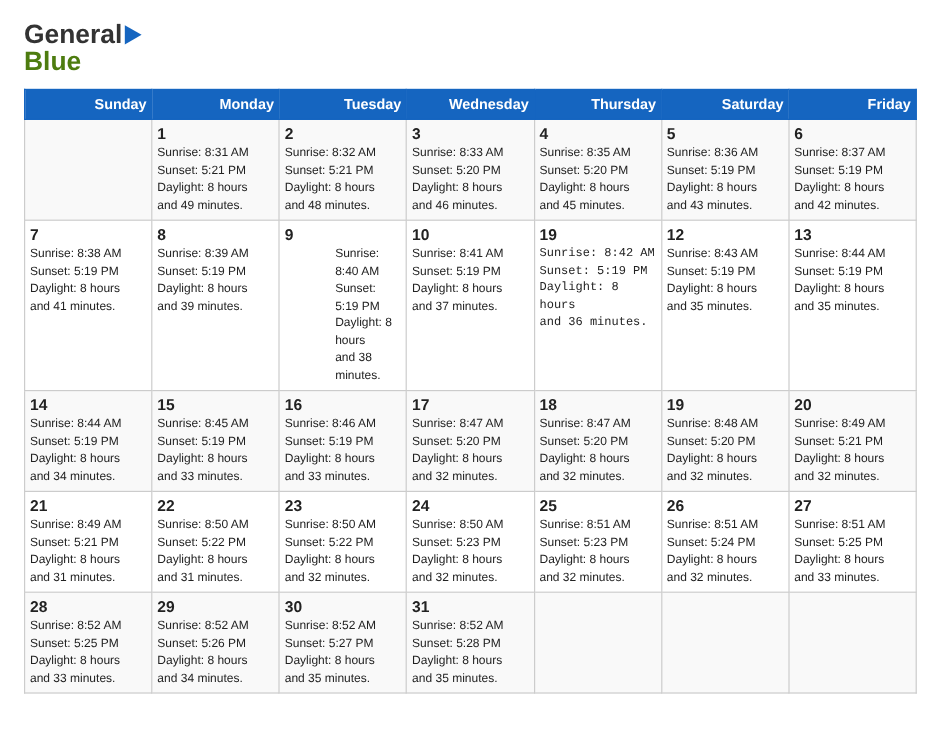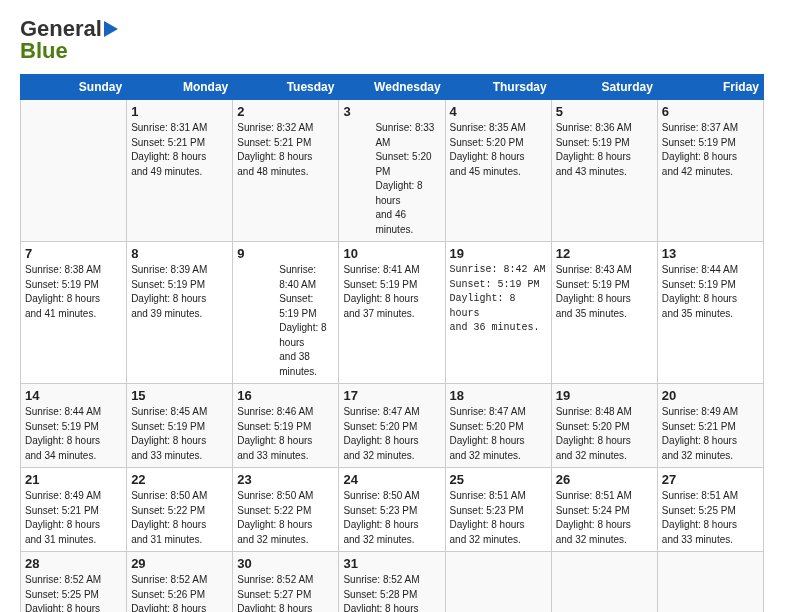--- a/index.html
+++ b/index.html
@@ -130,21 +130,21 @@
           </td>
           <td>
             <span class="day-num">2</span>
             <div class="day-info" style="white-space: pre-line;">Sunrise: 8:32 AM
 Sunset: 5:21 PM
 Daylight: 8 hours
 and 48 minutes.</div>
           </td>
           <td>
             <span class="day-num">3</span>
-            <div class="day-info" style="white-space: pre-line; margin-left: 32px;">Sunrise: 8:33 AM
+            <div class="day-info" style="white-space: pre-line;">Sunrise: 8:33 AM
 Sunset: 5:20 PM
 Daylight: 8 hours
 and 46 minutes.</div>
           </td>
           <td>
             <span class="day-num">4</span>
             <div class="day-info" style="white-space: pre-line;">Sunrise: 8:35 AM
 Sunset: 5:20 PM
 Daylight: 8 hours
 and 45 minutes.</div>

